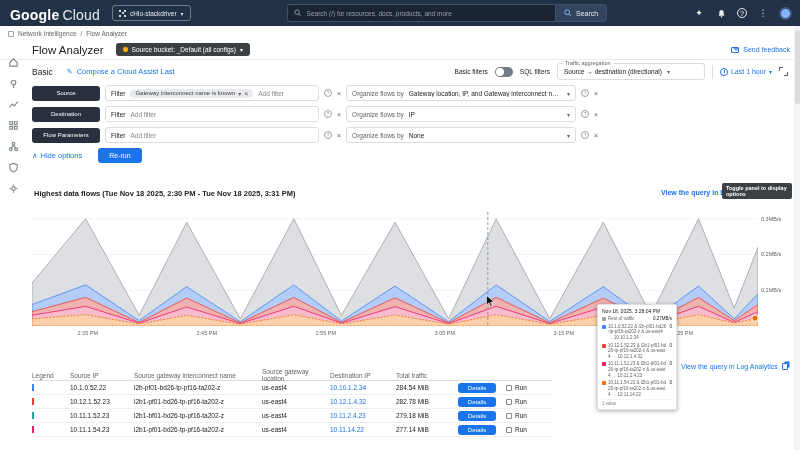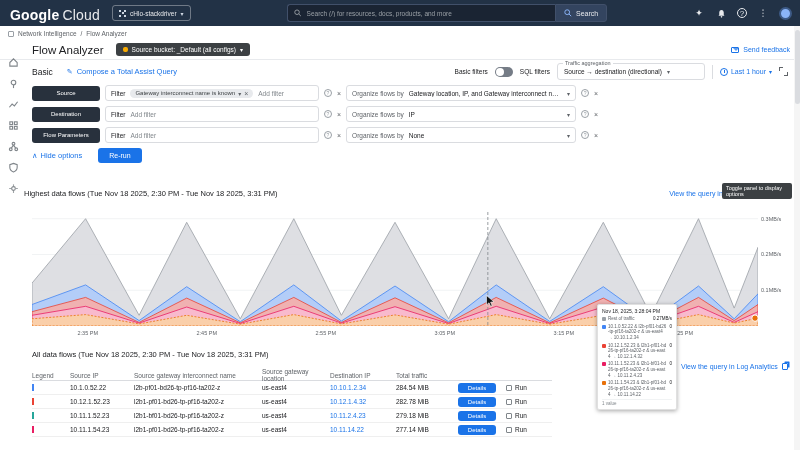--- a/index.html
+++ b/index.html
@@ -97,21 +97,21 @@
   .o-label { font-size:6.5px; color:#5f6368; white-space:nowrap; }
   .o-value { font-size:6.5px; color:#202124; white-space:nowrap; overflow:hidden; text-overflow:ellipsis; flex:1; }
 
   
   .hide-row { position:absolute; top:148px; left:32px; display:flex; align-items:center; gap:16px; }
   .hide-link { color:#1a73e8; font-size:7.5px; display:flex; align-items:center; gap:3px; cursor:pointer; }
   .rerun-btn { background:#1a73e8; color:#fff; border:none; border-radius:3px; font-size:7px; padding:4px 11px;
     cursor:pointer; font-family:"Liberation Sans",sans-serif; }
 
   
-  .chart-head { position:absolute; top:189px; left:24px; right:10px; display:flex; align-items:center; }
+  .chart-head { position:absolute; top:189px; left:34px; right:10px; display:flex; align-items:flex-start;font-weight:bold; }
   .chart-title { font-size:7.5px; color:#202124; }
   .view-link { margin-left:auto; color:#1a73e8; font-size:7px; text-decoration:none; padding-right:24px; white-space:nowrap; }
   .hint-tip { position:absolute; top:-6px; right:-2px; background:#3c4043; color:#fff; font-size:5.5px;
     padding:2px 4px; border-radius:2px; z-index:6; max-width:70px; }
   .chart-wrap { position:absolute; left:32px; top:208px; width:726px; height:118px; }
   #chart-svg { position:absolute; left:0; top:0; }
   #x-labels { position:absolute; left:32px; top:330px; width:726px; height:10px; }
   #x-labels span { position:absolute; top:0; font-size:5.5px; color:#5f6368; white-space:nowrap; }
   #y-labels { position:absolute; left:761px; top:208px; width:38px; height:118px; }
   #y-labels span { position:absolute; left:0; font-size:5.5px; color:#5f6368; white-space:nowrap; }
@@ -242,21 +242,21 @@
     <span class="side-icon"><svg viewBox="0 0 12 12">
           <circle cx="6" cy="6" r="2"></circle>
           <path d="M6 1.5 V3 M6 9 V10.5 M1.5 6 H3 M9 6 H10.5"></path>
         </svg></span>
   </div>
 
   <div class="query-head">
     <span class="q-label">Basic</span>
     <a class="compose-link" href="#">
       <span class="pencil">✎</span>
-      <span>Compose a Total Assist Query</span>
+      <span>Compose a Cloud Assist Last</span>
     </a>
     <div class="qh-right">
       <span class="small-lbl">Basic filters</span>
       <span class="toggle"></span>
       <span class="small-lbl">SQL filters</span>
       <div class="agg-select">
         <span class="agg-label">Traffic aggregation</span>
         <span class="agg-value">Source → destination (directional)</span>
         <span class="caret">▾</span>
       </div>
@@ -403,21 +403,20 @@
         </div>
       </div>
     <div class="tt-foot">1 value</div>
   </div>
 
   <a class="view-link2" href="#">
     <span>View the query in Log Analytics</span>
     <span class="copy-ic"></span>
   </a>
 
-  <div class="table-title">All data flows (Tue Nov 18 2025, 2:30 PM - Tue Nov 18 2025, 3:31 PM)</div>
   <div class="datatable">
     <div class="t-head">
       <span>Legend</span>
       <span>Source IP</span>
       <span>Source gateway interconnect name</span>
       <span>Source gateway location</span>
       <span>Destination IP</span>
       <span>Total traffic</span>
       <span></span>
       <span></span>

